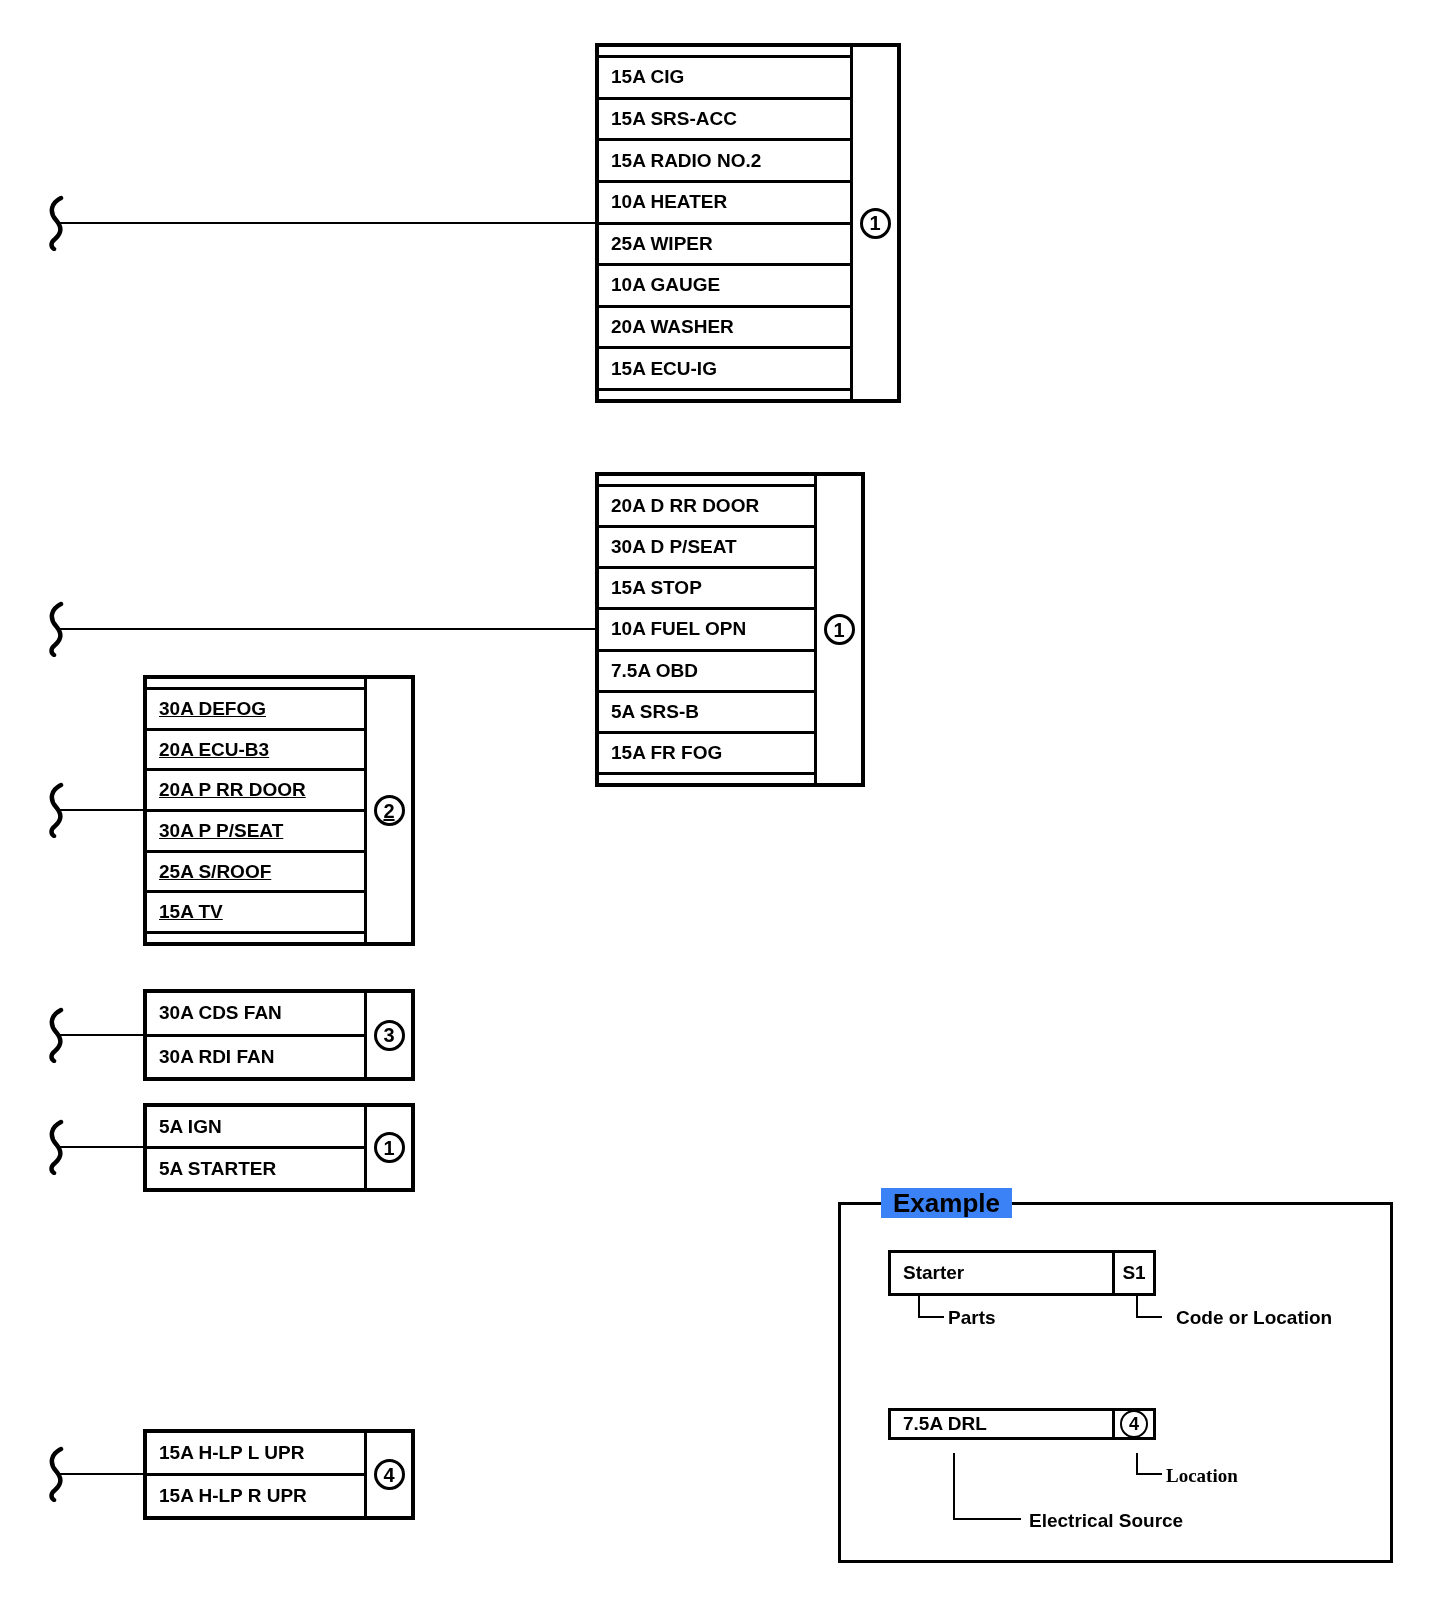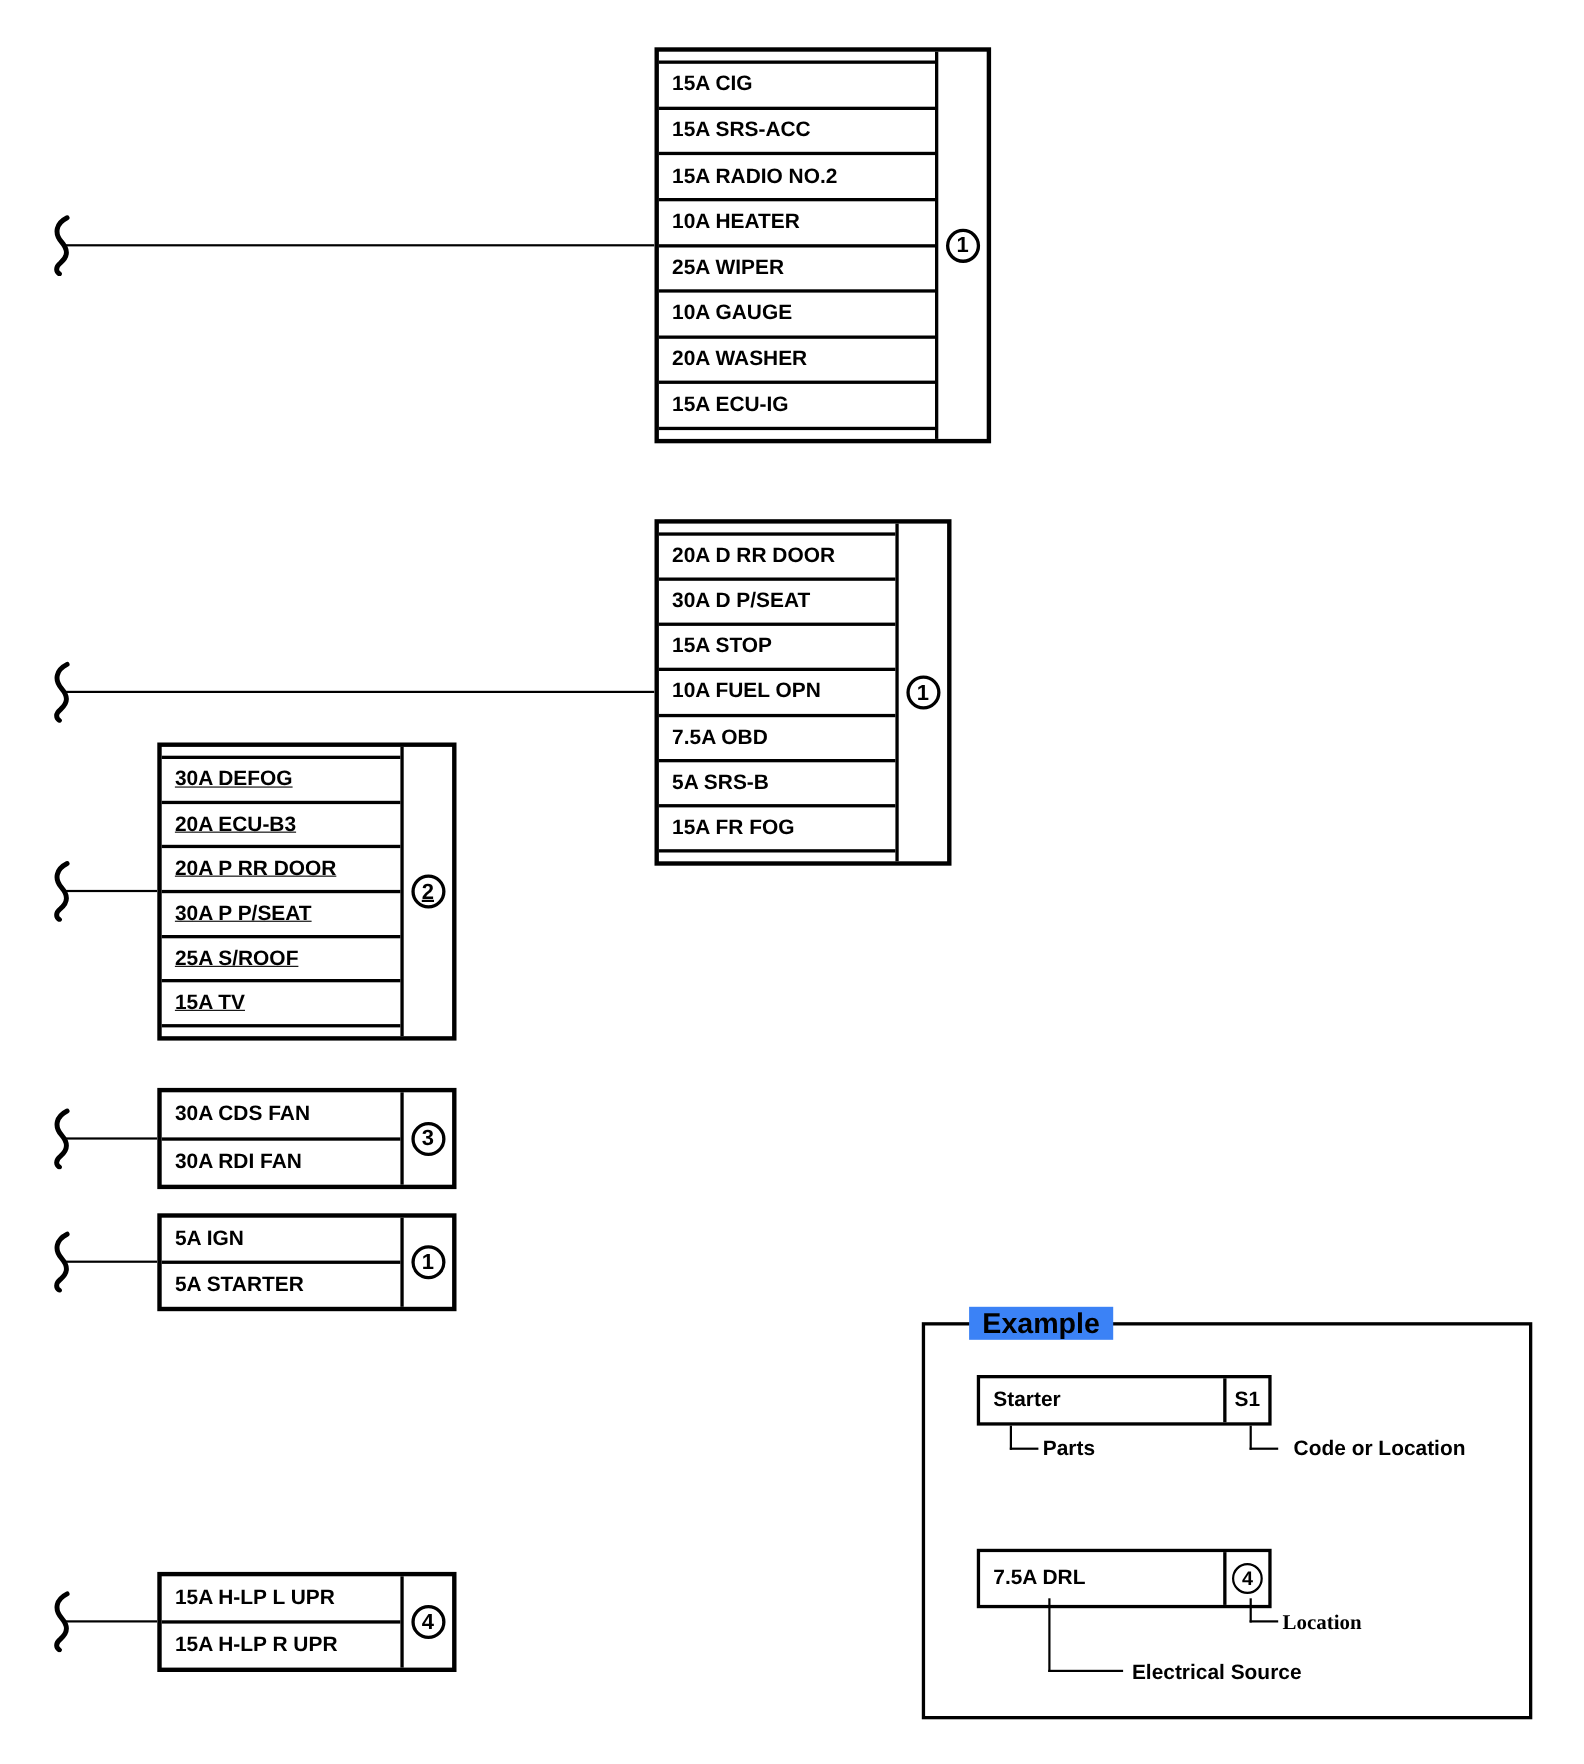--- a/index.html
+++ b/index.html
@@ -204,21 +204,21 @@
 
     <div class="exbox" style="left:47px;top:45px;width:268px;height:46px;">
       <span class="lbl">Starter</span>
       <span class="code">S1</span>
     </div>
     <div class="pointer" style="left:77px;top:91px;width:26px;height:22px;"></div>
     <span class="caption" style="left:107px;top:102px;">Parts</span>
     <div class="pointer" style="left:295px;top:91px;width:26px;height:22px;"></div>
     <span class="caption" style="left:325px;top:102px;margin-left:10px;">Code or Location</span>
 
-    <div class="exbox" style="left:47px;top:203px;width:268px;height:54px;">
+    <div class="exbox" style="left:47px;top:203px;width:268px;height:32px;">
       <span class="lbl">7.5A DRL</span>
       <span class="code">
         <span class="circle">4</span>
       </span>
     </div>
     <div class="pointer" style="left:295px;top:248px;width:26px;height:22px;"></div>
     <span class="caption" style="left:325px;top:260px;font-family:Liberation Serif, serif;">Location</span>
     <div class="pointer" style="left:112px;top:248px;width:68px;height:67px;"></div>
     <span class="caption" style="left:188px;top:305px;">Electrical Source</span>
   </div>

